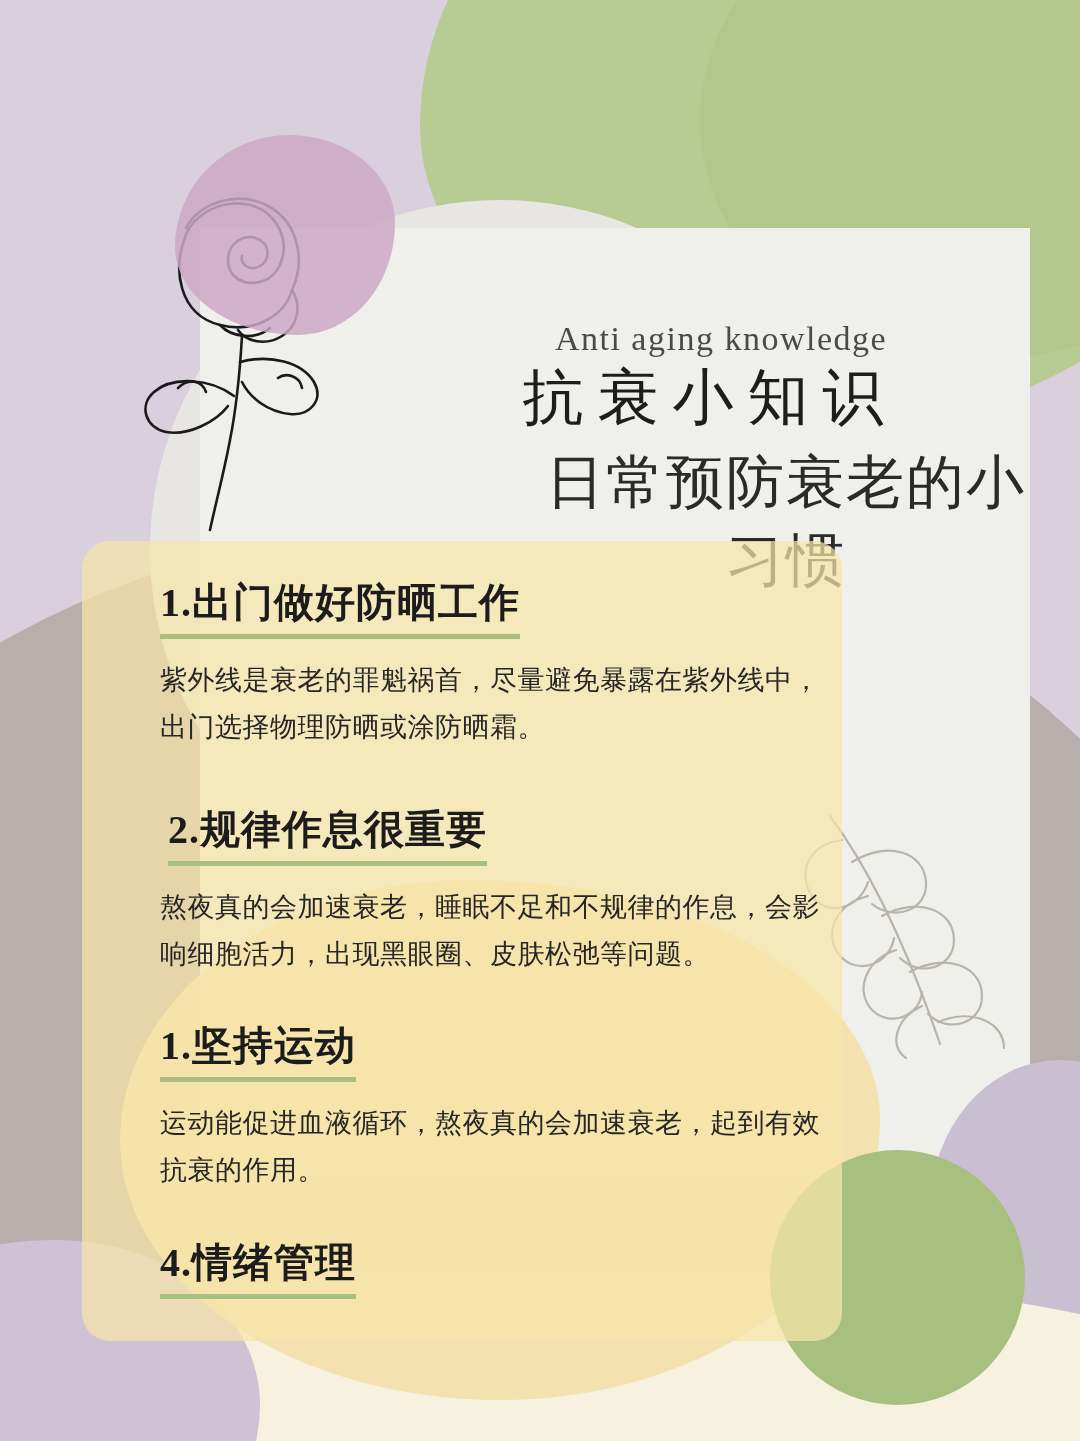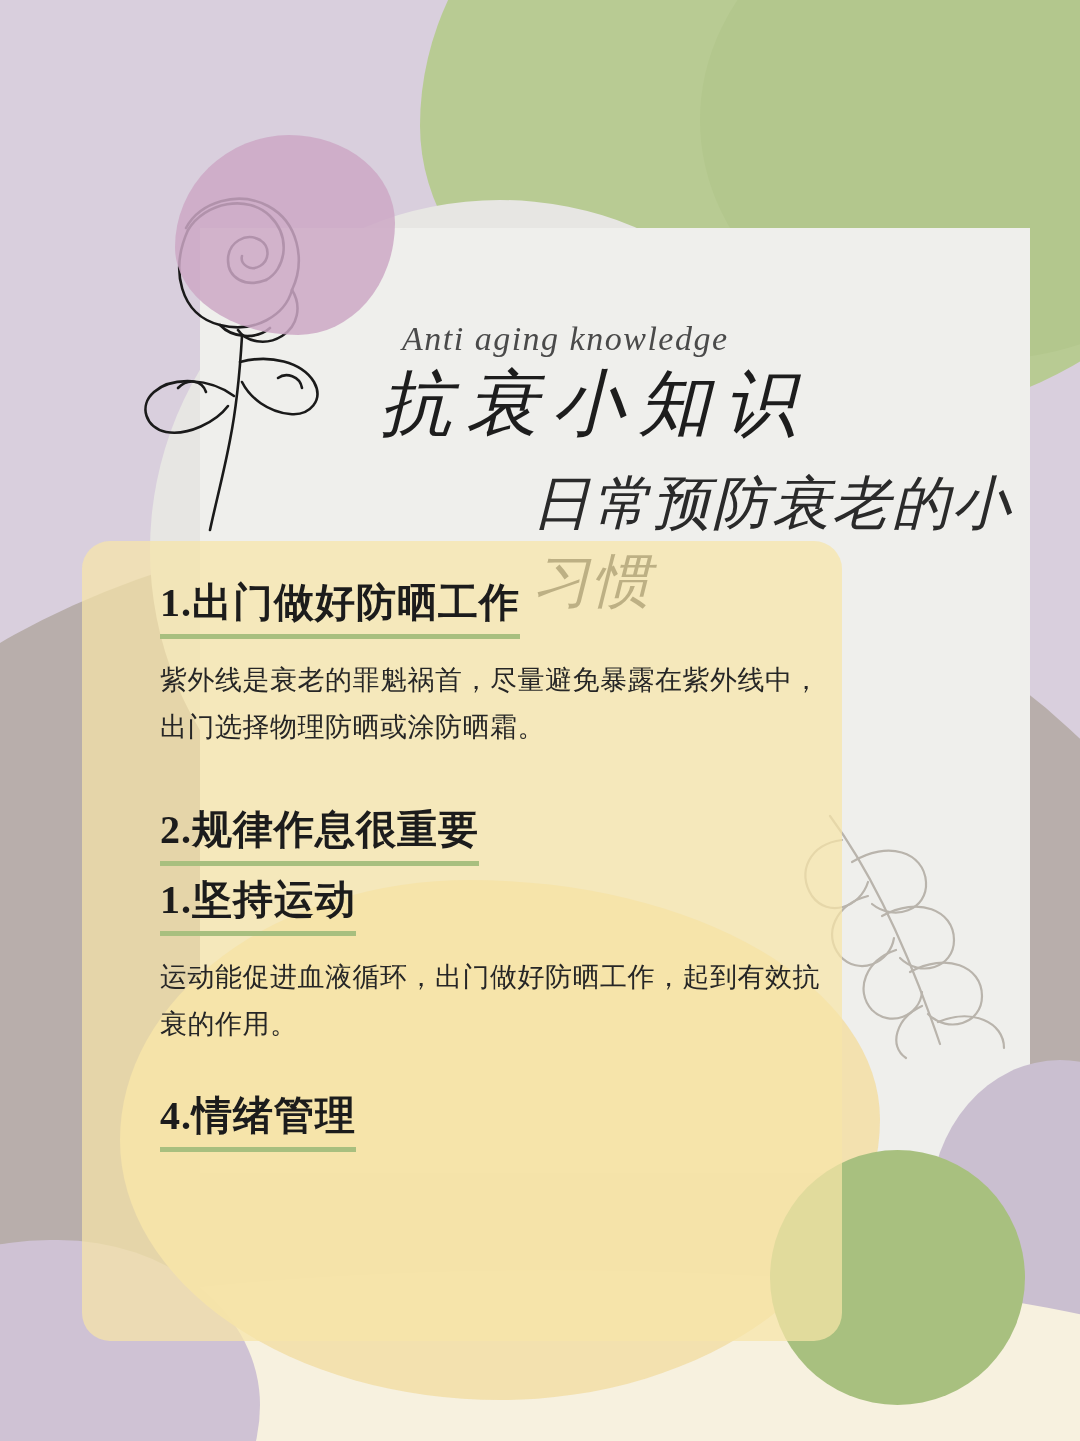--- a/index.html
+++ b/index.html
@@ -119,36 +119,35 @@
     left: 790px; top: 800px;
     width: 260px; height: 260px;
     opacity: .55;
   }
 
   
   .header {
     position: absolute;
     left: 380px; top: 320px;
     width: 660px;
-    text-align: left;
-    font-style: italic;
+    text-align: center;
   }
   .eyebrow {
     font-family: "Liberation Serif", serif;
     font-size: 34px;
     letter-spacing: 1.5px;
     color: #4a4a4a;
     margin: 0 0 6px 22px;
   }
   .title-cn {
     font-family: "Liberation Serif", serif;
-    font-size: 72px;
+    font-size: 61px;
     letter-spacing: 14px;
     color: #1d1d1d;
-    margin: 0 0 20px 0;
+    margin: 0 0 12px 0;
     line-height: 1.12;
     font-weight: 400;
   }
   .subtitle-cn {
     font-family: "Liberation Serif", serif;
     font-size: 58px;
     letter-spacing: 2px;
     color: #2a2a2a;
     margin: 10px 0 0 152px;
   }
@@ -179,21 +178,21 @@
     letter-spacing: 1px;
   }
   .item-body {
     font-family: "Liberation Serif", serif;
     font-size: 27px;
     line-height: 1.75;
     color: #262626;
     margin: 18px 0 40px 0;
     letter-spacing: .5px;
   }
-  .item-2 .item-title { margin-top: 10px; }
+  .item-2 .item-title { margin-top: 10px; margin-left: 8px; }
 </style>
 </head>
 <body>
 
 <div class="poster">
 
   <div class="bg-lavender"></div>
   <div class="bg-green-top"></div>
   <div class="bg-green-topright"></div>
   <div class="bg-taupe"></div>
@@ -247,25 +246,26 @@
 
   <div class="content">
 
     <div class="item item-1">
       <h2 class="item-title">1.出门做好防晒工作</h2>
       <p class="item-body">紫外线是衰老的罪魁祸首，尽量避免暴露在紫外线中，出门选择物理防晒或涂防晒霜。</p>
     </div>
 
     <div class="item item-2">
       <h2 class="item-title">2.规律作息很重要</h2>
+      <p class="item-body">熬夜真的会加速衰老，睡眠不足和不规律的作息，会影响细胞活力，出现黑眼圈、皮肤松弛等问题。</p>
     </div>
 
     <div class="item item-3">
       <h2 class="item-title">1.坚持运动</h2>
-      <p class="item-body">运动能促进血液循环，出门做好防晒工作，起到有效抗衰的作用。</p>
+      <p class="item-body">运动能促进血液循环，熬夜真的会加速衰老，起到有效抗衰的作用。</p>
     </div>
 
     <div class="item item-4">
       <h2 class="item-title">4.情绪管理</h2>
     </div>
 
   </div>
 
 </div>
 

